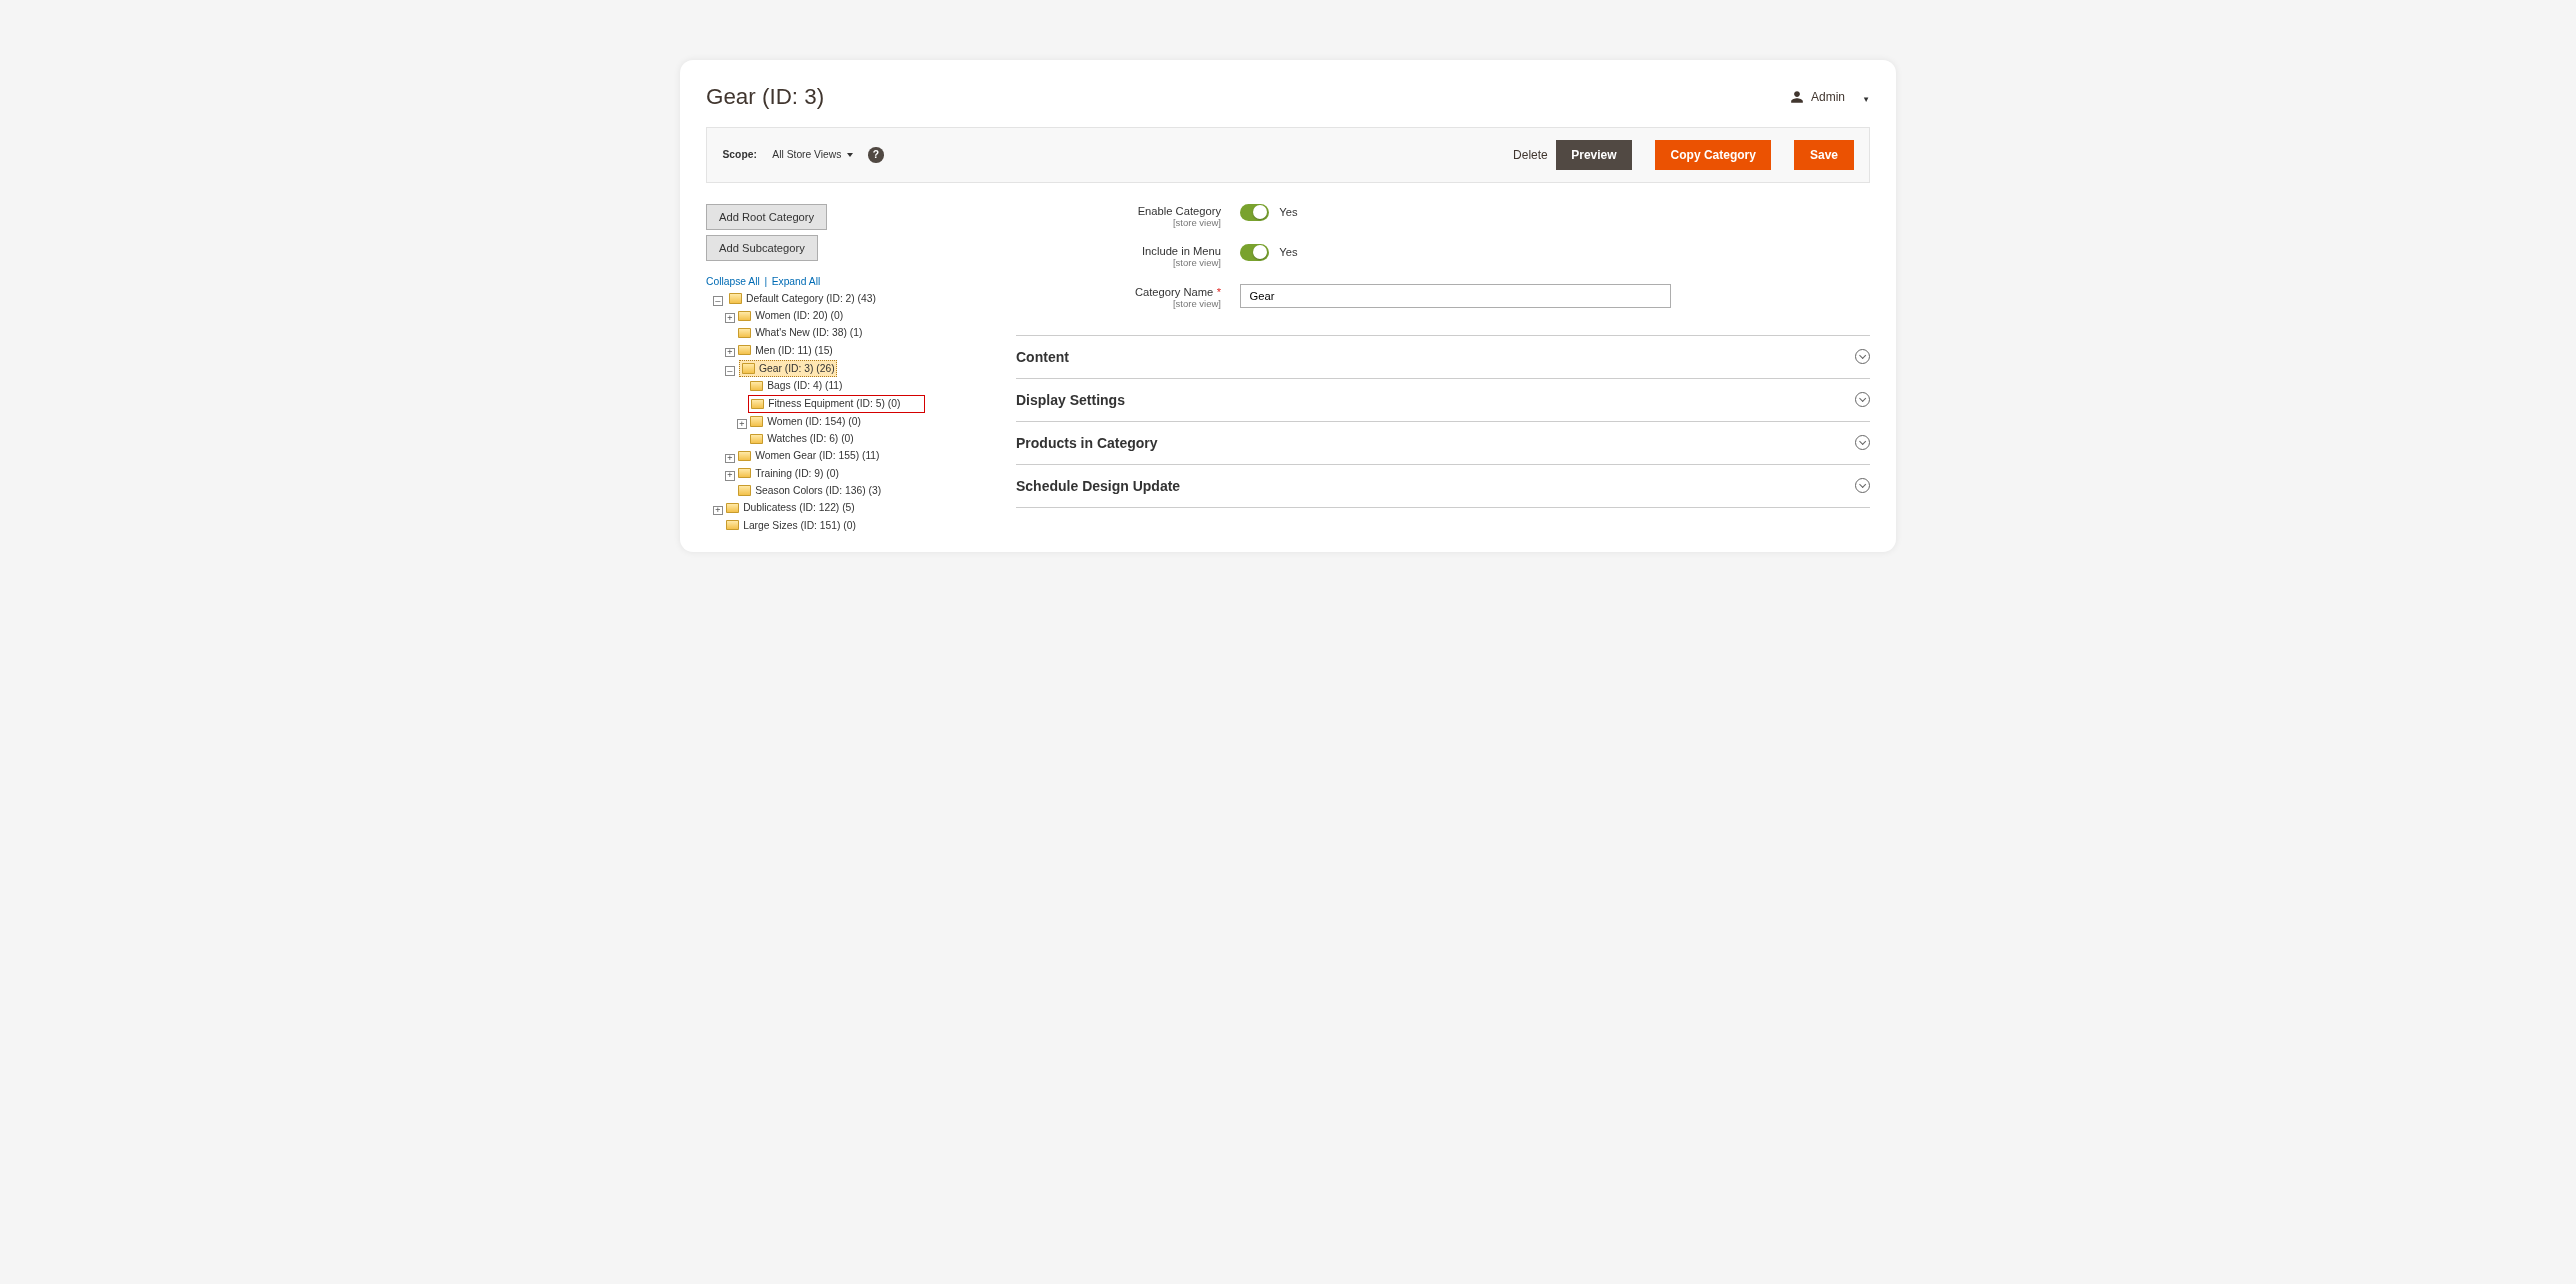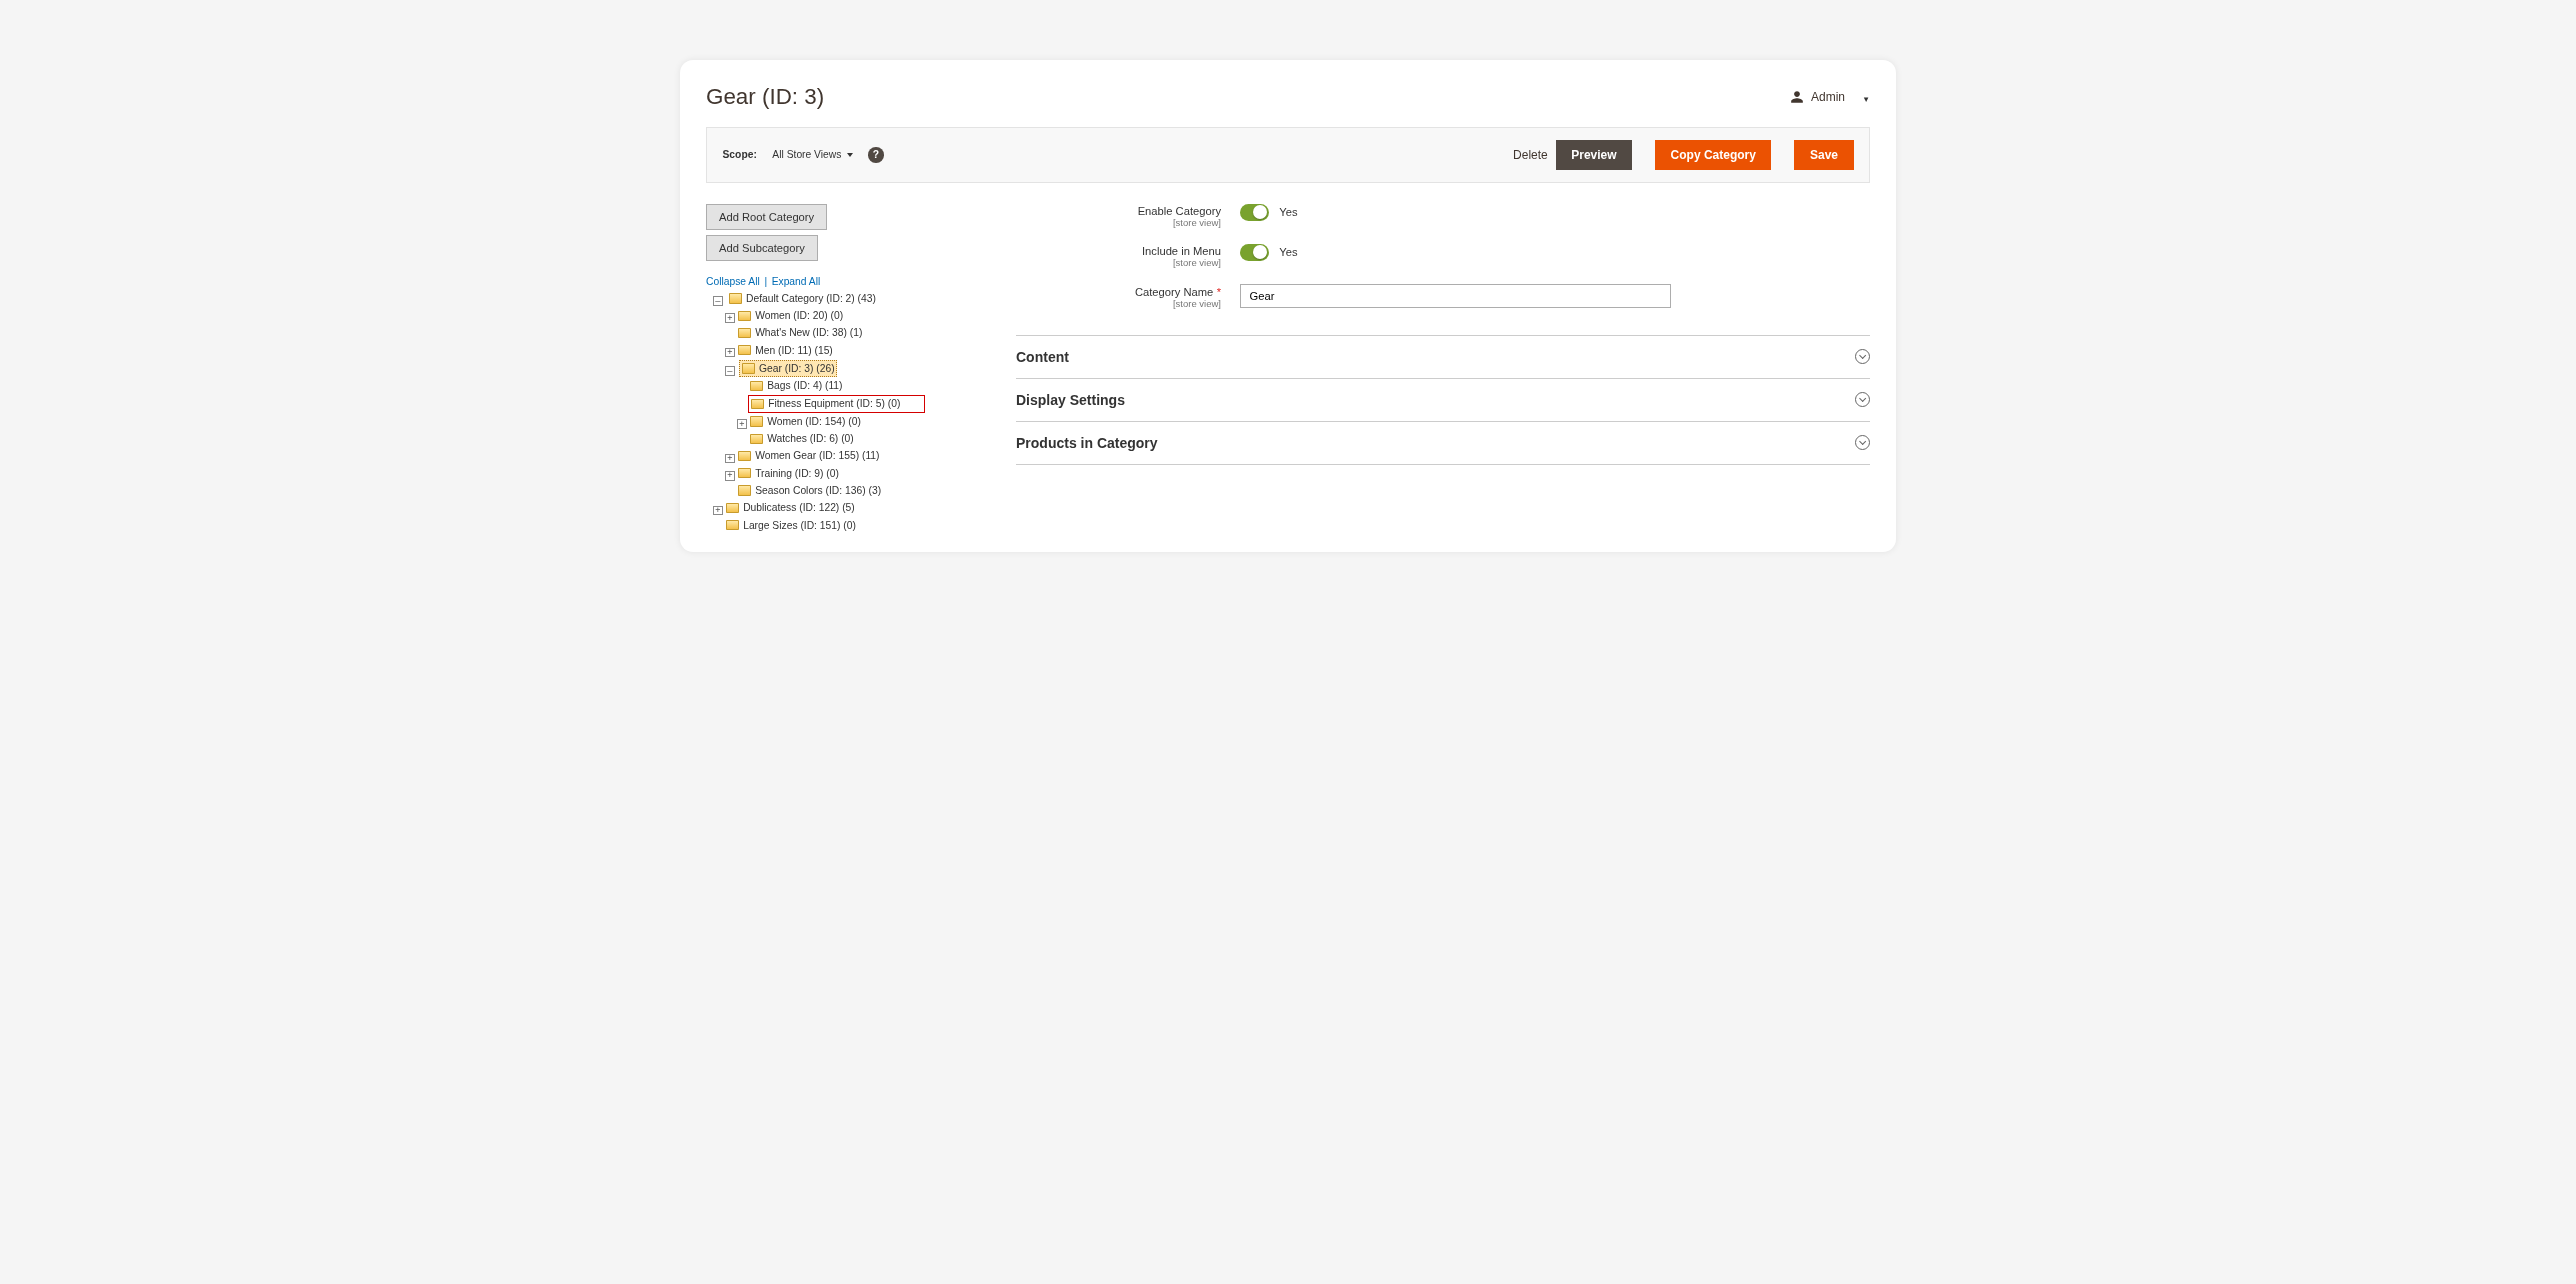--- a/index.html
+++ b/index.html
@@ -219,18 +219,22 @@
           <span class="chevron-circle"></span>
         </div>
         <div class="fieldset">
           <span class="fieldset-title">Display Settings</span>
           <span class="chevron-circle"></span>
         </div>
         <div class="fieldset">
           <span class="fieldset-title">Products in Category</span>
           <span class="chevron-circle"></span>
         </div>
+        <div class="fieldset">
+          <span class="fieldset-title">Schedule Design Update</span>
+          <span class="chevron-circle"></span>
+        </div>
       </div>
 
     </div>
   </div>
 </div>
 
 
 </body></html>

